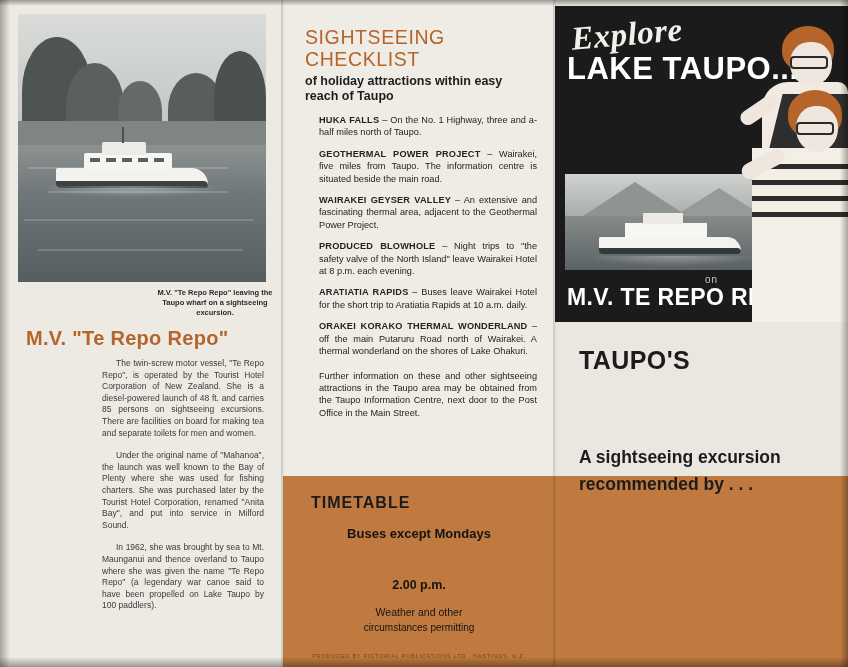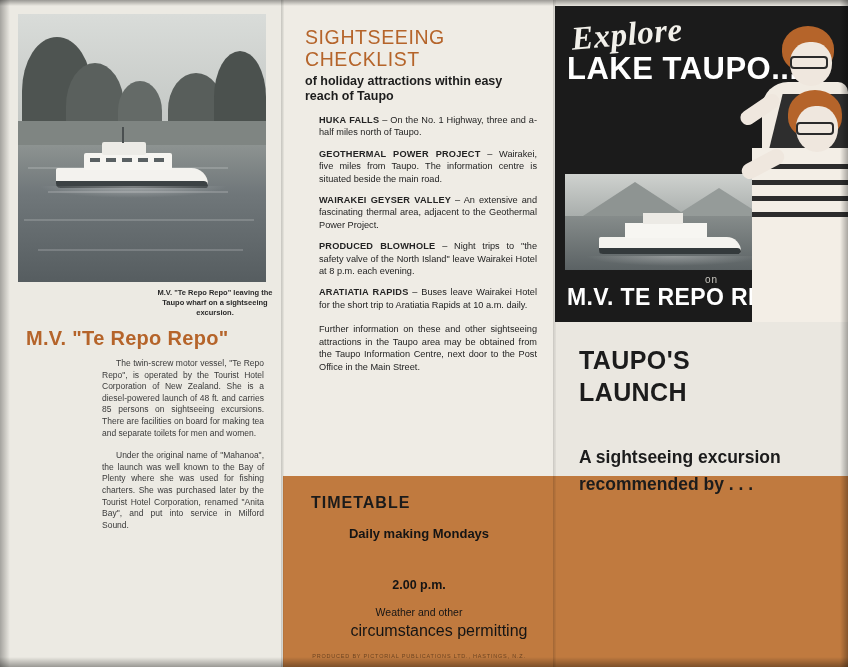--- a/index.html
+++ b/index.html
@@ -101,21 +101,21 @@
     background:#c07a3f;
   }
   .tt-title{
     position:absolute;left:28px;top:18px;color:#1b1b1b;font-size:16px;font-weight:bold;letter-spacing:1px;
   }
   .tt-line{position:absolute;width:100%;text-align:center;color:#141414;}
   .tt-daily{top:50px;font-size:13px;font-weight:bold;}
   .tt-t1{top:78px;font-size:12.5px;font-weight:bold;}
   .tt-t2{top:102px;font-size:12.5px;font-weight:bold;}
   .tt-note1{top:130px;font-size:10.5px;}
-  .tt-note2{top:146px;font-size:16px;margin-left:20px;}
+  .tt-note2{top:146px;font-size:10px;}
   .imprint{
     position:absolute;left:0;bottom:8px;width:272px;text-align:center;
     font-size:5.5px;letter-spacing:.8px;color:#6d4421;
   }
 
   
   .cover{
     position:absolute;left:555px;top:6px;width:293px;height:316px;
     background:#1b1b1b;overflow:hidden;
   }
@@ -219,43 +219,45 @@
       <div class="wake"></div>
     </div>
 
     <div class="photo-caption">M.V. "Te Repo Repo" leaving the Taupo wharf on a sightseeing excursion.</div>
 
     <div class="left-title">M.V. "Te Repo Repo"</div>
 
     <div class="left-body">
       <p>The twin-screw motor vessel, "Te Repo Repo", is operated by the Tourist Hotel Corporation of New Zealand. She is a diesel-powered launch of 48 ft. and carries 85 persons on sightseeing excursions. There are facilities on board for making tea and separate toilets for men and women.</p>
       <p>Under the original name of "Mahanoa", the launch was well known to the Bay of Plenty where she was used for fishing charters. She was purchased later by the Tourist Hotel Corporation, renamed "Anita Bay", and put into service in Milford Sound.</p>
+      <p>In 1962, she was brought by sea to Mt. Maunganui and thence overland to Taupo where she was given the name "Te Repo Repo" (a legendary war canoe said to have been propelled on Lake Taupo by 100 paddlers).</p>
     </div>
   </div>
 
   <div class="panel panel-mid">
     <div class="mid-inner">
       <div class="sight-title">SIGHTSEEING CHECKLIST</div>
       <div class="sight-sub">of holiday attractions within easy reach of Taupo</div>
 
       <div class="checklist">
         <div class="item"><span class="hd">HUKA FALLS</span><span> – </span><span>On the No. 1 Highway, three and a-half miles north of Taupo.</span></div>
         <div class="item"><span class="hd">GEOTHERMAL POWER PROJECT</span><span> – </span><span>Wairakei, five miles from Taupo. The information centre is situated beside the main road.</span></div>
         <div class="item"><span class="hd">WAIRAKEI GEYSER VALLEY</span><span> – </span><span>An extensive and fascinating thermal area, adjacent to the Geothermal Power Project.</span></div>
         <div class="item"><span class="hd">PRODUCED BLOWHOLE</span><span> – </span><span>Night trips to "the safety valve of the North Island" leave Wairakei Hotel at 8 p.m. each evening.</span></div>
         <div class="item"><span class="hd">ARATIATIA RAPIDS</span><span> – </span><span>Buses leave Wairakei Hotel for the short trip to Aratiatia Rapids at 10 a.m. daily.</span></div>
+        <div class="item"><span class="hd">ORAKEI KORAKO THERMAL WONDERLAND</span><span> – </span><span>off the main Putaruru Road north of Wairakei. A thermal wonderland on the shores of Lake Ohakuri.</span></div>
       </div>
 
       <div class="closing">Further information on these and other sightseeing attractions in the Taupo area may be obtained from the Taupo Information Centre, next door to the Post Office in the Main Street.</div>
     </div>
   </div>
 
   <div class="timetable">
     <div class="tt-title">TIMETABLE</div>
-    <div class="tt-line tt-daily">Daily making Mondays</div>
+    <div class="tt-line tt-daily">Buses except Mondays</div>
     <div class="tt-line tt-t2">2.00 p.m.</div>
     <div class="tt-line tt-note1">Weather and other</div>
     <div class="tt-line tt-note2">circumstances permitting</div>
     <div class="imprint">PRODUCED BY PICTORIAL PUBLICATIONS LTD.,  HASTINGS, N.Z.</div>
   </div>
 
   <div class="panel panel-right"></div>
 
   <div class="cover">
     <div class="cover-explore">Explore</div>
@@ -297,21 +299,20 @@
       <div class="f2-face"></div>
       <div class="f2-glass"></div>
       <div class="arm"></div>
     </div>
   </div>
 
   <div class="right-lower">
     <div class="orange-strip"></div>
     <div class="rl-title">
       <div>TAUPO'S</div>
-      <div>LAUNCH</div>
     </div>
     <div class="rl-sub">A sightseeing excursion recommended by . . .</div>
   </div>
 
   <div class="fold fold-a"></div>
   <div class="fold fold-b"></div>
   <div class="edge-top"></div>
   <div class="edge-bottom"></div>
   <div class="edge-left"></div>
   <div class="edge-right"></div>

